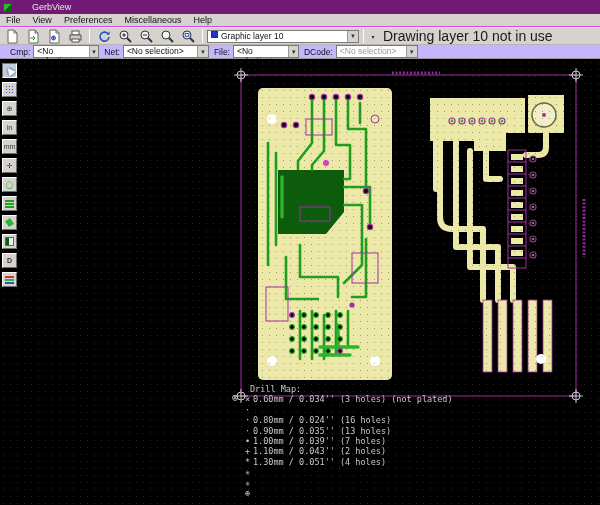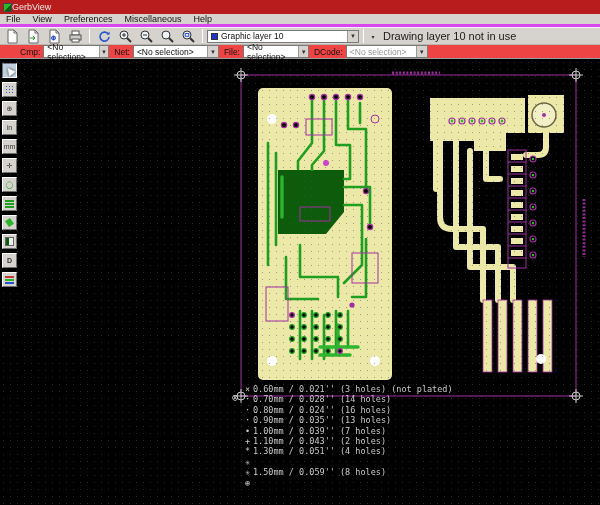--- a/index.html
+++ b/index.html
@@ -1,38 +1,38 @@
 <!DOCTYPE html>
 <html><head>
 <meta charset="utf-8">
 <style>
   * { margin:0; padding:0; box-sizing:border-box; }
   html,body { width:600px; height:505px; overflow:hidden; background:#000; font-family:"Liberation Sans", sans-serif; }
   .window { position:relative; width:600px; height:505px; background:#000; }
 
   
-  .titlebar { height:14px; background:#b91c1c; color:#e8e8e8; display:flex; align-items:center; gap:0; padding-left:3px; font-size:9px; }
+  .titlebar { height:14px; background:#701a75; color:#e8e8e8; display:flex; align-items:center; gap:20px; padding-left:3px; font-size:9px; }
   .appicon { width:9px; height:9px; background:linear-gradient(135deg,#2db52d 0 50%,#0c5c0c 50%); border:1px solid #444; }
 
   
-  .menubar { height:13px; background:#d6d3ce; display:flex; align-items:flex-start; font-size:9px; color:#111; border-bottom:3px solid #d946ef; }
+  .menubar { height:13px; background:#d6d3ce; display:flex; align-items:flex-start; font-size:9px; color:#111; border-bottom:1px solid #d946ef; }
   .menuitem { padding:0 6px; height:100%; display:flex; align-items:center; cursor:default; }
 
   
   .toolbar1 { height:18px; background:#d6d3ce; display:flex; align-items:center; padding:0 2px; gap:1px; border-top:1px solid #f4f3f1; border-bottom:1px solid #b9b6b0; }
   .tbtn { width:20px; height:16px; display:flex; align-items:center; justify-content:center; border:1px solid transparent; }
   .sep { width:1px; height:14px; background:#9a9a9a; border-right:1px solid #fff; margin:0 3px; }
-  .combo { height:13px; background:#fff; border:1px solid #7a7a7a; display:flex; align-items:center; gap:3px; font-size:8.5px; color:#111; padding-left:3px; }
+  .combo { height:13px; background:#fff; border:1px solid #7a7a7a; display:flex; gap:3px; font-size:8.5px; color:#111; padding-left:3px; }
   .combo .arrowbox { margin-left:auto; width:11px; height:100%; background:#d6d3ce; border-left:1px solid #9a9a9a; display:flex; align-items:center; justify-content:center; font-size:6px; color:#333; }
   .swatch { width:7px; height:7px; border:1px solid #333; }
-  .statustext { font-size:11px; color:#1a1a1a; margin-left:4px; white-space:nowrap; }
+  .statustext { font-size:14px; color:#1a1a1a; margin-left:4px; white-space:nowrap; }
   .minarrow { width:10px; height:14px; display:flex; align-items:center; justify-content:center; font-size:6px; color:#333; }
 
   
-  .toolbar2 { height:14px; background:#ef4444; display:flex; align-items:center; gap:3px; padding-left:18px; font-size:8.5px; color:#111; border-bottom:1px solid #9a9a9a; }
+  .toolbar2 { height:14px; background:#c4b5fd; display:flex; align-items:center; gap:3px; padding-left:8px; font-size:8.5px; color:#111; border-bottom:1px solid #9a9a9a; }
   .flabel { margin-left:2px; }
   .gray .ctext { color:#999; }
 
   
   .canvas { position:absolute; left:0; top:59px; width:600px; height:446px; background:#000; }
   .grid { position:absolute; inset:0; background-image:radial-gradient(rgba(80,80,80,.5) .7px, transparent .9px); background-size:7px 7px; pointer-events:none; z-index:3; }
   svg.pcb { position:absolute; left:0; top:0; z-index:2; }
   .pf { fill:none; stroke:#a22ea2; stroke-width:1; }
   .po { fill:none; stroke:#a22ea2; stroke-width:1; }
   .gt { fill:none; stroke:#1f9e1f; stroke-width:2.6; stroke-linecap:round; stroke-linejoin:round; }
@@ -345,27 +345,27 @@
           <rect x="528" y="241" width="9" height="72"></rect>
         <rect x="543" y="241" width="9" height="72"></rect>
       </g>
       <circle cx="541" cy="300" r="5" fill="#fff"></circle>
     </svg>
 
     <div class="grid"></div>
 
     <div class="drillmap">
       <div class="dm-origin">⊗</div>
+      <div class="dm-title">Drill Map:</div>
       <div class="dm-row">
           <span class="dm-sym">×</span>
-          <span class="dm-text">0.60mm / 0.021'' (3 holes) (not plated)</span>
+          <span class="dm-text">0.60mm / 0.034'' (3 holes) (not plated)</span>
         </div>
       <div class="dm-row">
           <span class="dm-sym">·</span>
-          <span class="dm-text">0.70mm / 0.028'' (14 holes)</span>
         </div>
       <div class="dm-row">
           <span class="dm-sym">·</span>
           <span class="dm-text">0.80mm / 0.024'' (16 holes)</span>
         </div>
       <div class="dm-row">
           <span class="dm-sym">·</span>
           <span class="dm-text">0.90mm / 0.035'' (13 holes)</span>
         </div>
       <div class="dm-row">
@@ -378,21 +378,20 @@
         </div>
       <div class="dm-row">
           <span class="dm-sym">*</span>
           <span class="dm-text">1.30mm / 0.051'' (4 holes)</span>
         </div>
       <div class="dm-row">
           <span class="dm-sym">✳</span>
         </div>
       <div class="dm-row">
           <span class="dm-sym">✳</span>
-          <span class="dm-text">1.50mm / 0.059'' (8 holes)</span>
         </div>
       <div class="dm-row">
           <span class="dm-sym">⊕</span>
         </div>
     </div>
   </div>
 
   <div class="lefttools">
     <span class="ltbtn sel">
         <span class="cursor-tri"></span>

